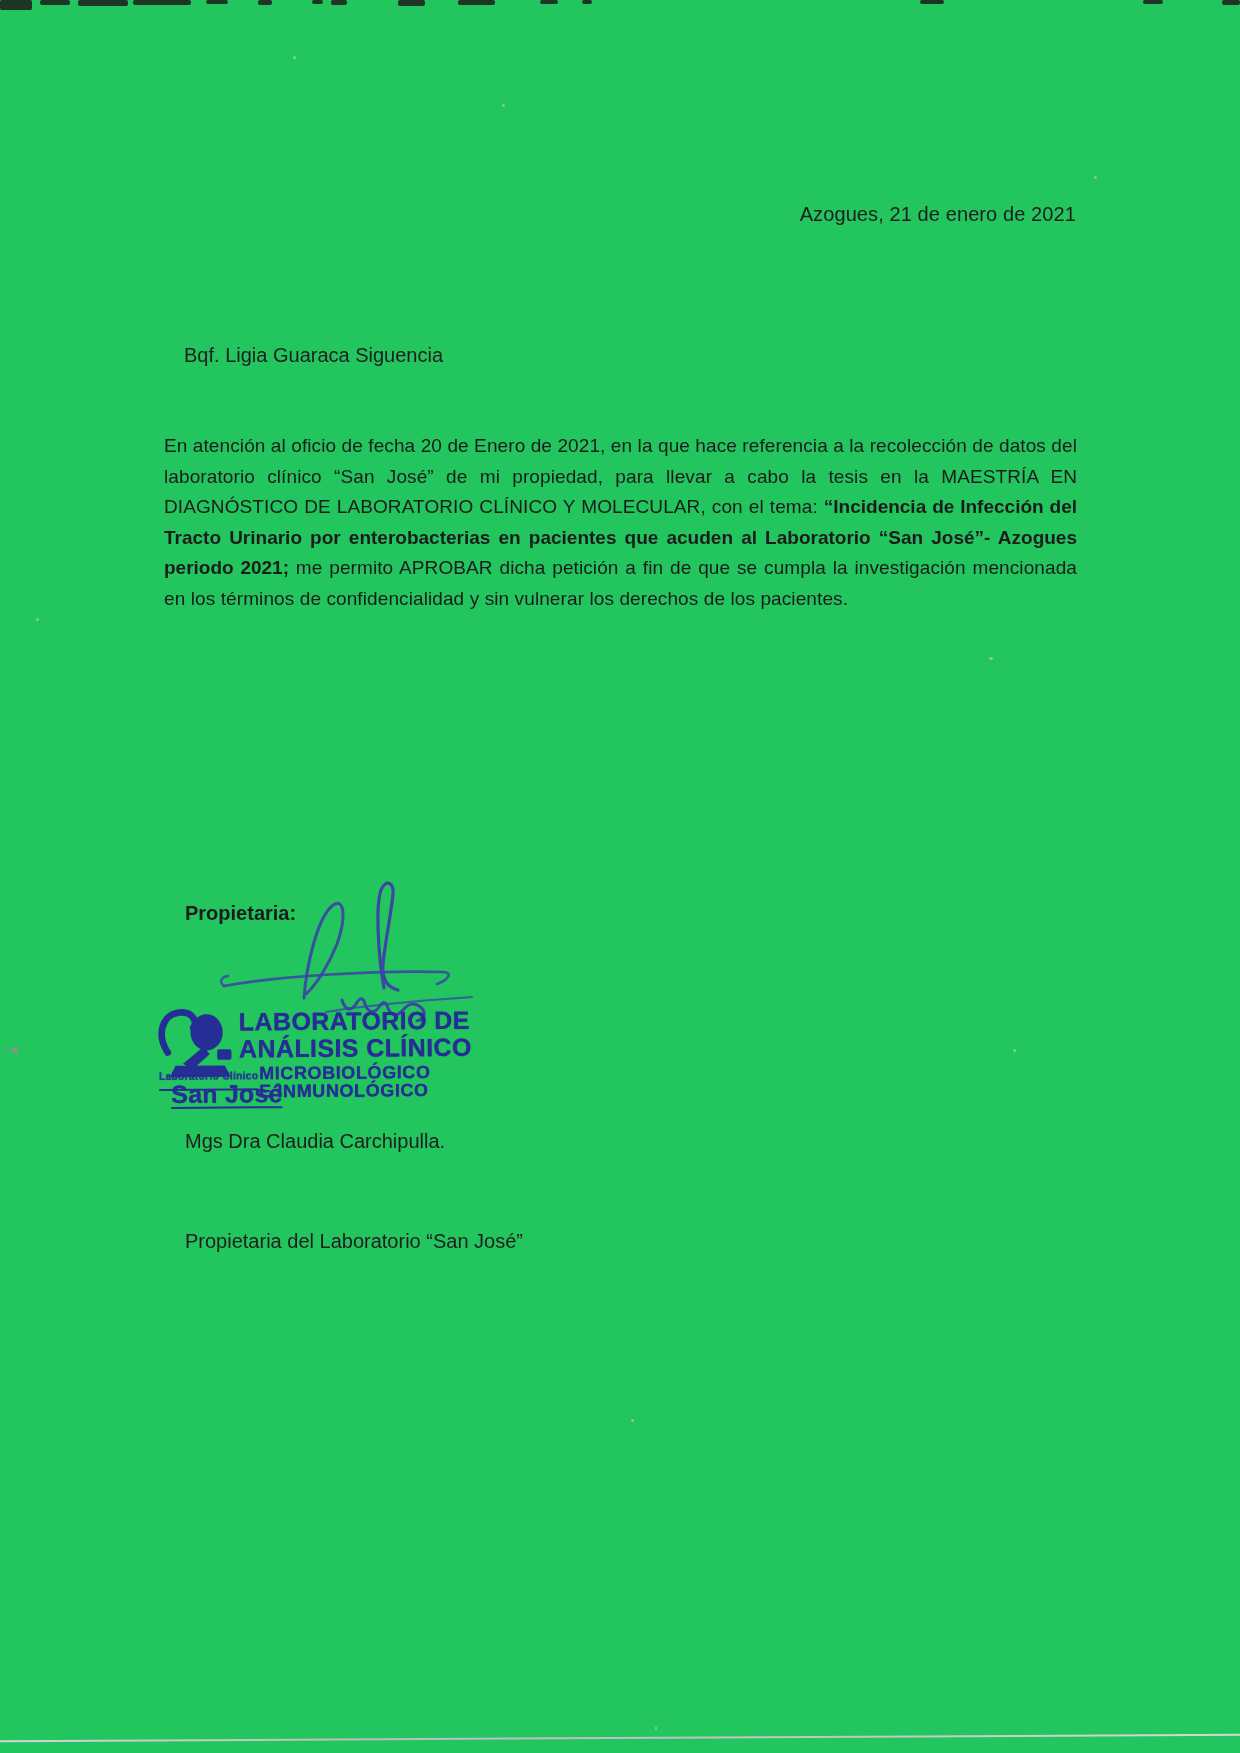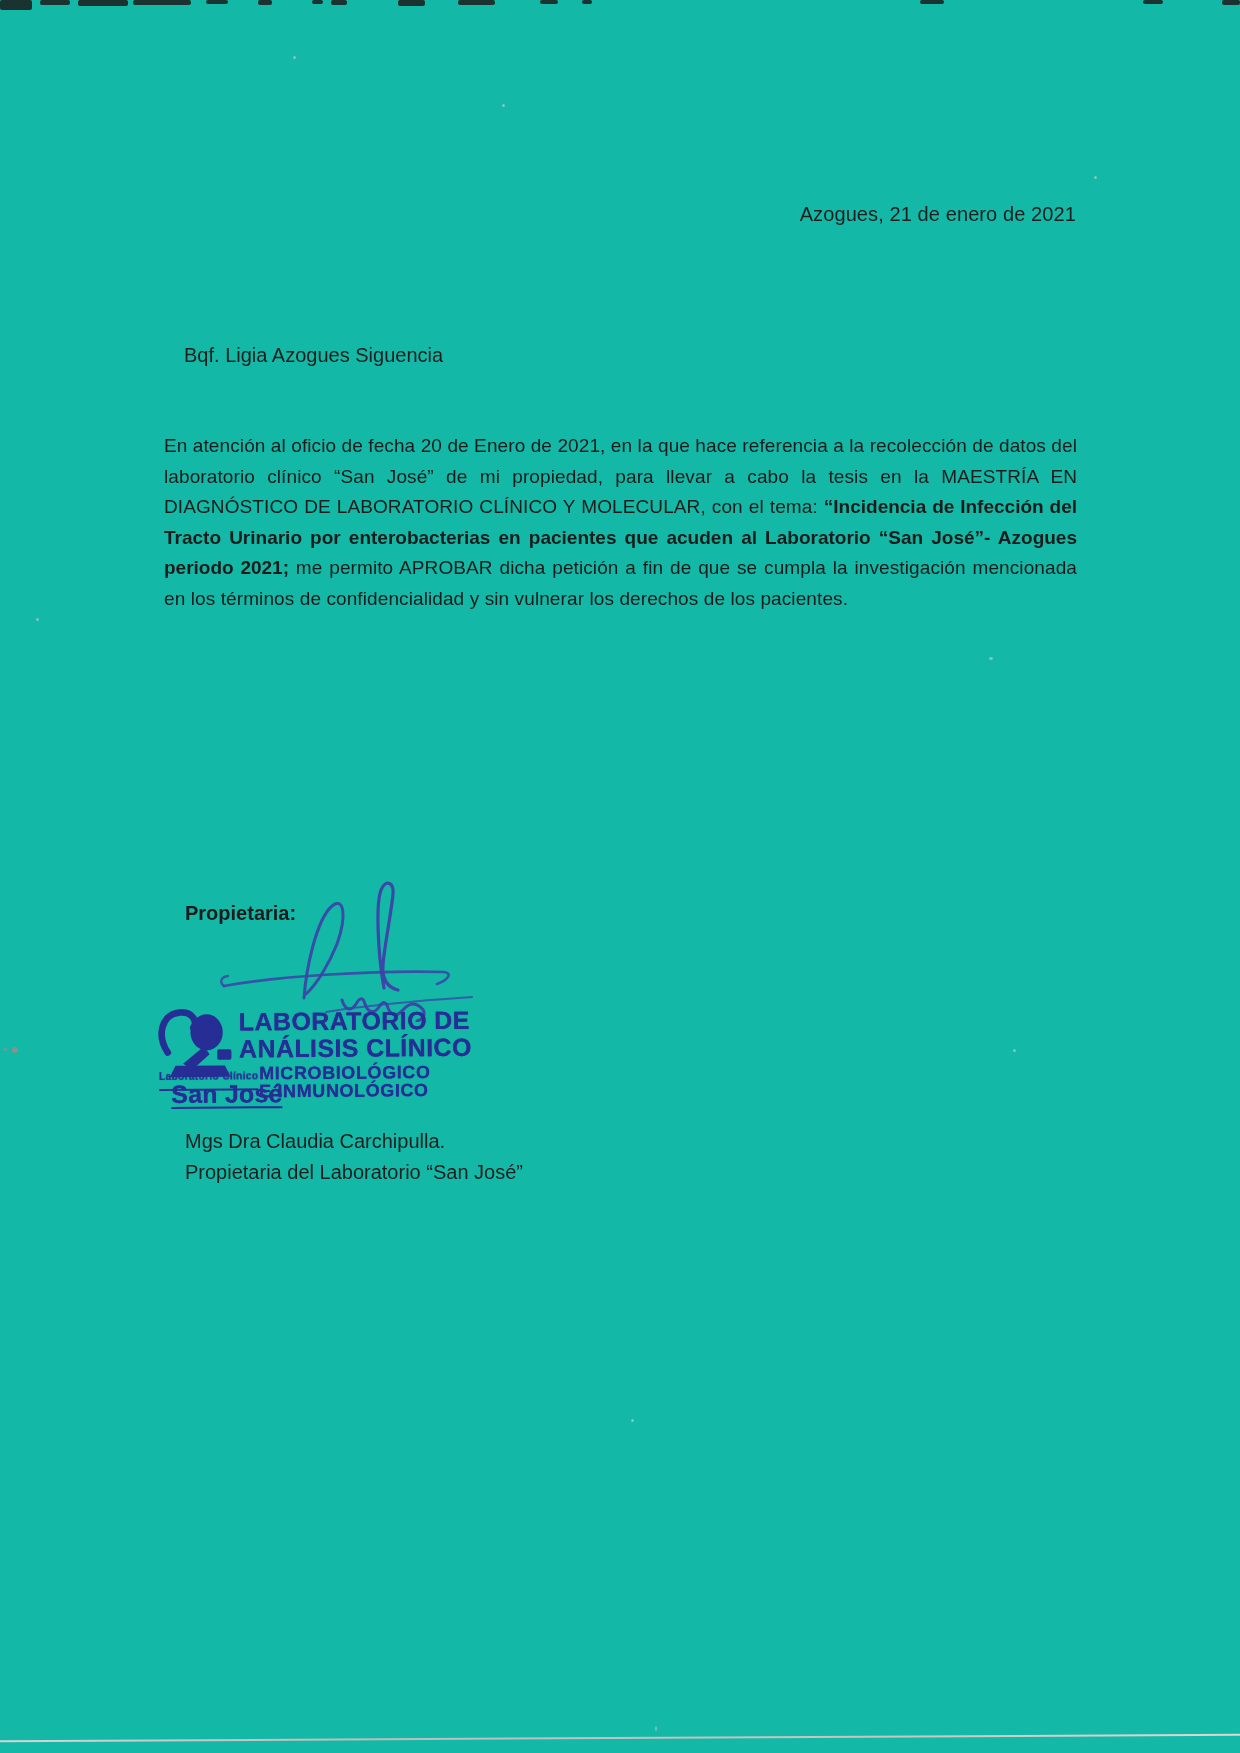--- a/index.html
+++ b/index.html
@@ -8,21 +8,21 @@
   }
   *{margin:0;padding:0;box-sizing:border-box;}
   html,body{background:#fff;}
   body{
     width:1240px;height:1753px;
     font-family:"Liberation Sans", sans-serif;
     color:#1a1a1a;
     position:relative;
     overflow:hidden;
   }
-  .page{position:absolute;inset:0;background:#14b8a6;}
+  .page{position:absolute;inset:0;background:#22c55e;}
 
   
   .smudge{position:absolute;background:#1c1c1c;opacity:.85;filter:blur(.6px);border-radius:2px;}
   .speck{position:absolute;background:#cfcfcf;border-radius:50%;opacity:.6;}
   .edge-dot{position:absolute;background:#8f8f8f;border-radius:50%;}
   .bottom-line{
     position:absolute;left:-8px;top:1737px;width:1256px;height:2px;
     background:linear-gradient(90deg,#d6d6d6,#bdbdbd 30%,#c6c6c6 70%,#d9d9d9);
     transform:rotate(-0.3deg);
   }
@@ -44,21 +44,21 @@
   .body-par b{letter-spacing:0;}
   .closing{
     position:absolute;left:185px;top:902px;
     font-size:20px;font-weight:bold;color:#1c1c1c;
   }
   .signer-name{
     position:absolute;left:185px;top:1130px;
     font-size:20px;color:#1f1f1f;
   }
   .signer-title{
-    position:absolute;left:185px;top:1161px;
+    position:absolute;left:185px;top:1230px;
     font-size:20px;color:#1f1f1f;
   }
 
   
   .signature{
     position:absolute;left:208px;top:860px;width:272px;height:162px;
     pointer-events:none;
   }
   .signature path{fill:none;stroke:var(--sig);stroke-linecap:round;stroke-linejoin:round;}
 
@@ -118,21 +118,21 @@
   <div class="speck" style="left:36px;top:618px;width:3px;height:3px;"></div>
   <div class="speck" style="left:989px;top:657px;width:4px;height:3px;"></div>
   <div class="speck" style="left:1013px;top:1049px;width:3px;height:3px;"></div>
   <div class="speck" style="left:631px;top:1419px;width:3px;height:3px;"></div>
   <div class="speck" style="left:655px;top:1726px;width:2px;height:5px;opacity:.5;"></div>
   <div class="edge-dot" style="left:4px;top:1048px;width:3px;height:3px;"></div>
   <div class="edge-dot" style="left:12px;top:1047px;width:6px;height:6px;"></div>
 
   <div class="date">Azogues, 21 de enero de 2021</div>
 
-  <div class="recipient">Bqf. Ligia Azogues Siguencia</div>
+  <div class="recipient">Bqf. Ligia Guaraca Siguencia</div>
 
   <p class="body-par"><span>En atención al oficio de fecha 20 de Enero de 2021, en la que hace referencia a la recolección de datos del laboratorio clínico “San José” de mi propiedad, para llevar a cabo  la tesis en la MAESTRÍA EN DIAGNÓSTICO DE LABORATORIO CLÍNICO Y MOLECULAR,  con el tema:  </span><b>“Incidencia de Infección del Tracto Urinario por enterobacterias en pacientes que acuden al Laboratorio “San José”- Azogues periodo 2021;</b><span> me permito APROBAR dicha petición a fin de que se cumpla la investigación mencionada en los términos  de confidencialidad y sin vulnerar los derechos de los pacientes.</span></p>
 
   <div class="closing">Propietaria:</div>
 
   <svg class="signature" viewBox="0 0 272 162" aria-hidden="true">
     <path d="M176,128 C170,95 167,40 174,28 C178,20 186,22 185,34 C183,55 176,88 175,105 C174,118 178,127 190,130" stroke-width="3.2" opacity="0.95"></path>
     <path d="M96,138 C98,110 108,60 124,46 C136,36 139,56 129,84 C121,104 109,124 98,134" stroke-width="3" opacity="0.9"></path>
     <path d="M16,126 C70,116 170,110 236,112 C245,113 240,120 229,124" stroke-width="2.6" opacity="0.85"></path>
     <path d="M16,126 C11,122 13,117 20,116" stroke-width="2.4" opacity="0.8"></path>

